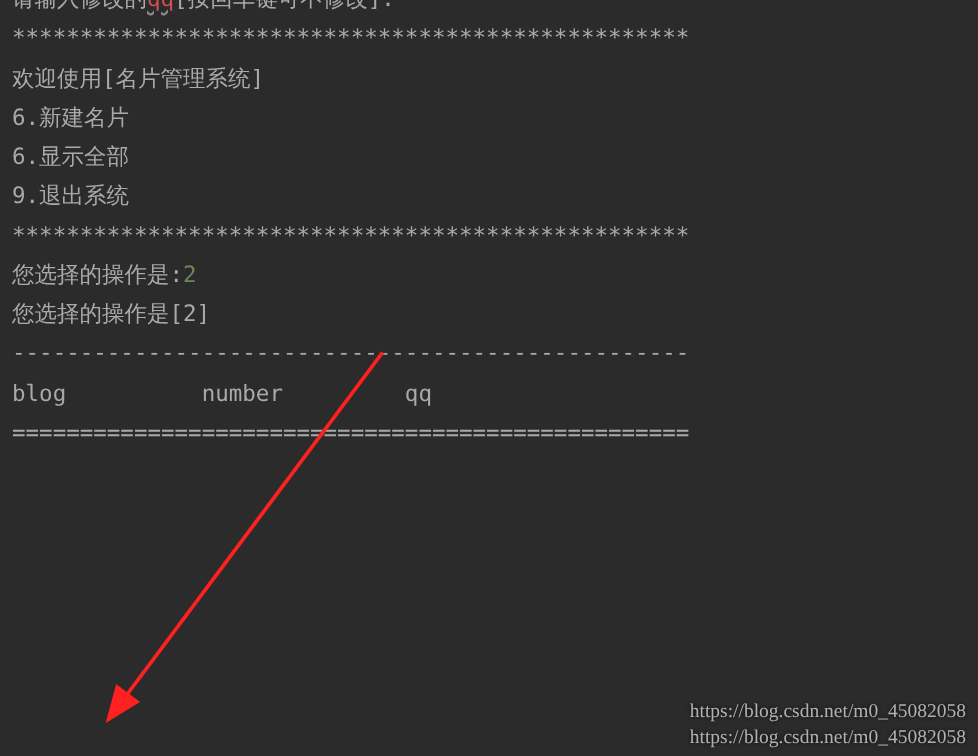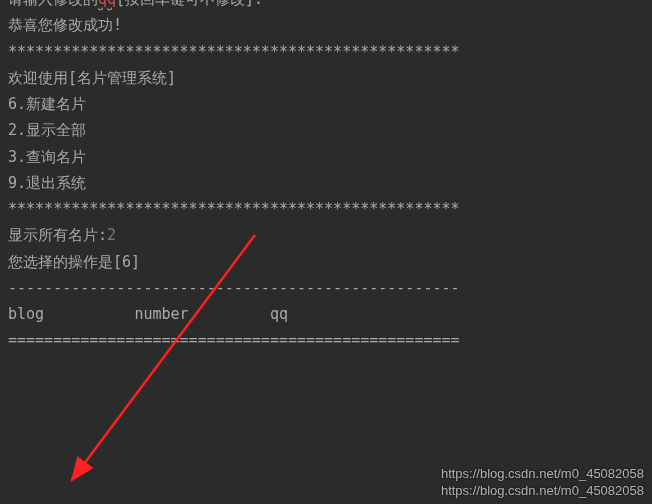--- a/index.html
+++ b/index.html
@@ -30,21 +30,21 @@
     }
     .highlight-green {
       color: #6a8759;
     }
     .watermark {
       position: absolute;
       right: 8px;
       bottom: 4px;
       color: #c8c8c8;
       font-size: 13px;
-      font-family: Liberation Sans, sans-serif;
+      font-family: Liberation Serif, serif;
       text-align: right;
       line-height: 1.35;
       opacity: 0.85;
       text-shadow: 0 0 3px #000;
     }
     .arrow-svg {
       position: absolute;
       top: 0;
       left: 0;
       width: 652px;
@@ -54,30 +54,28 @@
     .cutoff-top {
       position: relative;
       top: -14px;
     }
   </style>
 </head>
 <body>
 
 <div class="cutoff-top">
   <div class="line"><span>请输入修改的<span class="highlight-red">qq</span>[按回车键可不修改]:</span></div>
-  <div class="line">恭喜您修改成功!</div>
   <div class="line">**************************************************</div>
   <div class="line">欢迎使用[名片管理系统]</div>
   <div class="line">6.新建名片</div>
-  <div class="line">2.显示全部</div>
-  <div class="line">3.查询名片</div>
+  <div class="line">6.显示全部</div>
   <div class="line">9.退出系统</div>
   <div class="line">**************************************************</div>
-  <div class="line"><span>显示所有名片:</span><span class="highlight-green">2</span></div>
-  <div class="line">您选择的操作是[6]</div>
+  <div class="line"><span>您选择的操作是:</span><span class="highlight-green">2</span></div>
+  <div class="line">您选择的操作是[2]</div>
   <div class="line">--------------------------------------------------</div>
   <div class="line"><span>blog</span>          <span>number</span>         <span>qq</span></div>
   <div class="line">==================================================</div>
 </div>
 
 <svg class="arrow-svg">
   <defs>
     <marker id="arrowhead" markerWidth="10" markerHeight="8" refX="9" refY="4" orient="auto">
       <polygon points="0 0, 10 4, 0 8" fill="#ff2020"></polygon>
     </marker>

